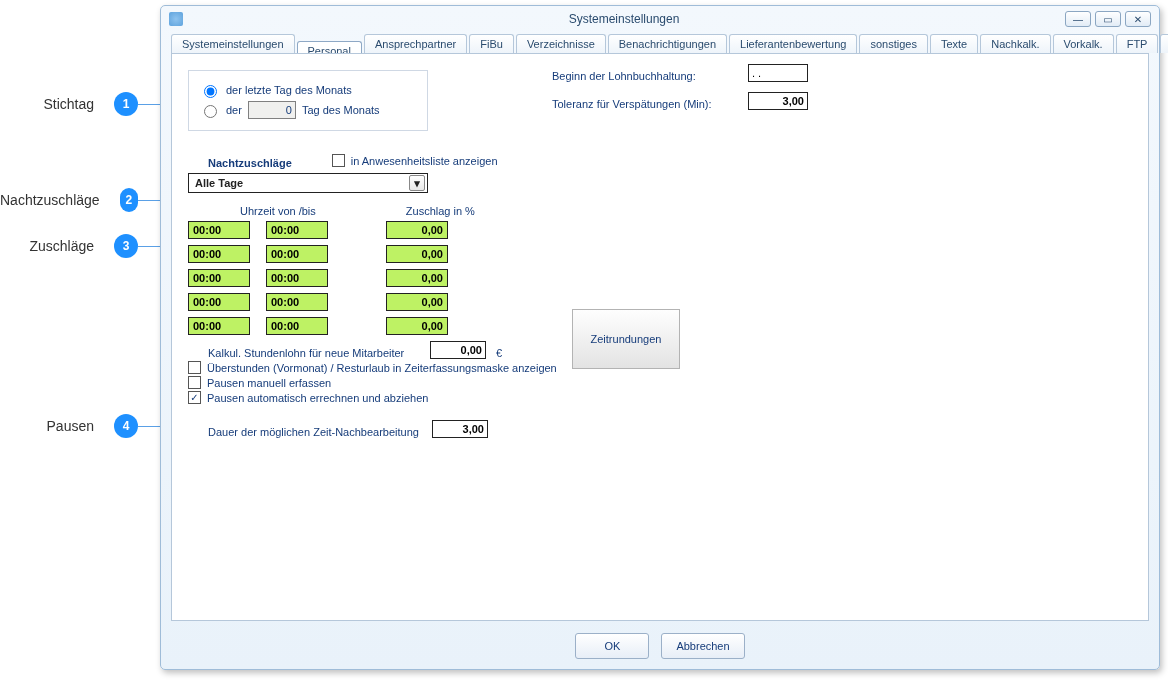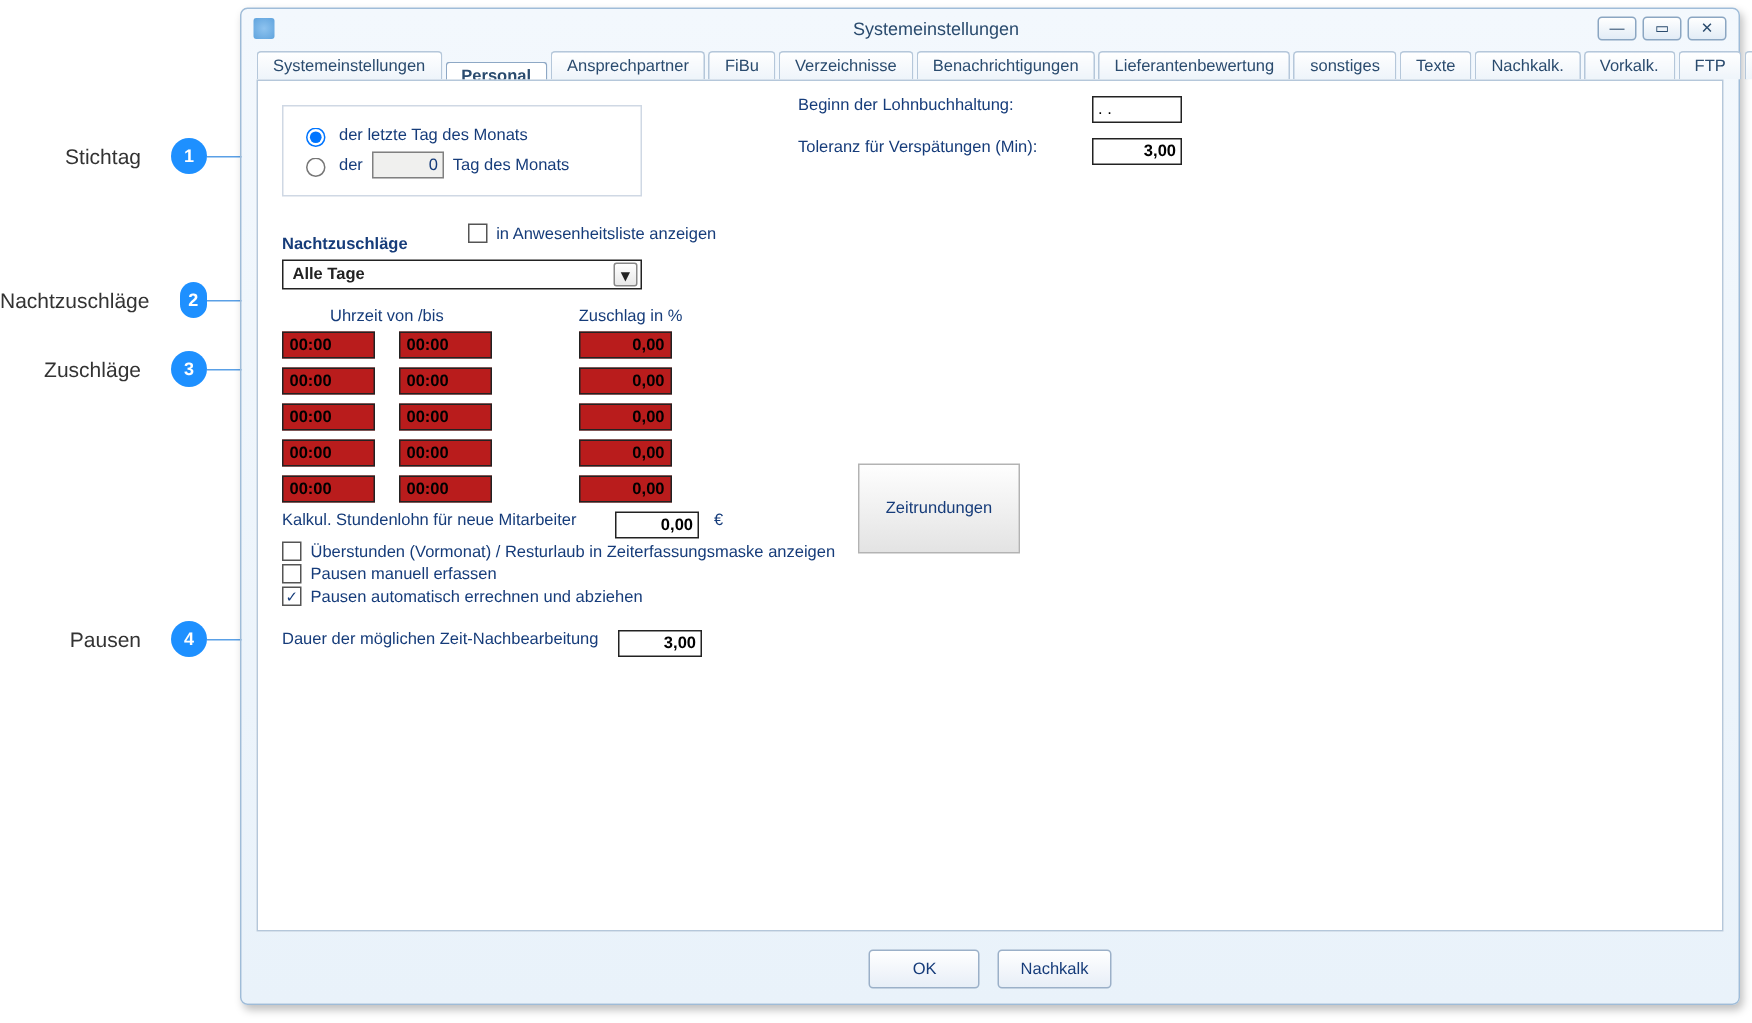--- a/index.html
+++ b/index.html
@@ -17,37 +17,37 @@
   }
   .titlebar { height:26px; display:flex; align-items:center; padding:0 8px; color:#2a4b6e; }
   .titlebar .title { flex:1; text-align:center; font-size:12px; color:#2a4b6e; }
   .winbtns { display:flex; gap:4px; }
   .winbtn { width:26px; height:16px; border:1px solid #8ba6c2; border-radius:3px;
     background:linear-gradient(#fff,#e2ecf6); display:flex; align-items:center; justify-content:center;
     color:#2a4b6e; font-size:10px; cursor:pointer; }
   .tabs { display:flex; gap:2px; padding:2px 10px 0 10px; }
   .tab { border:1px solid #b5c7da; border-bottom:none; background:linear-gradient(#fff,#eef4fa);
     padding:3px 10px; font-size:11px; color:#2a4b6e; border-radius:3px 3px 0 0; cursor:pointer; }
-  .tab.active { background:#fff; font-weight:bold; border-color:#8ea8c5; position:relative; top:7px; }
+  .tab.active { background:#fff; font-weight:normal; border-color:#8ea8c5; position:relative; top:7px; }
   .tabbody { margin:0 10px 6px 10px; border:1px solid #b5c7da; background:#fff; flex:1; position:relative; padding:10px 16px; }
   .lbl { color:#163c7a; }
   .group { border:1px solid #cfd8e4; padding:8px 10px; width:240px; }
   .radio-row { display:flex; align-items:center; gap:6px; margin:3px 0; color:#163c7a; }
   input[type=text].num { width:48px; height:18px; text-align:right; padding:0 3px;
     border:1px solid #808080; background:#f0f0ee; color:#163c7a; font-size:11px; }
   input[type=text].numw { width:56px; height:18px; text-align:right; padding:0 3px;
     border:1px solid #222; background:#fff; font-weight:bold; font-size:11px; }
-  .row { display:flex; align-items:flex-start; gap:6px; }
+  .row { display:flex; align-items:flex-end; gap:6px;margin-left:20px; }
   .section-h { color:#163c7a; font-weight:bold; margin-top:10px; }
   .selectbox { width:240px; height:20px; border:1px solid #222; background:#fff; display:flex;
     align-items:center; justify-content:space-between; padding:0 2px 0 6px; font-weight:bold; }
   .selectbox .dd { width:16px; height:16px; border:1px solid #888; border-radius:2px;
     display:flex; align-items:center; justify-content:center; background:linear-gradient(#fff,#e8e8e8); }
   .grid { display:grid; grid-template-columns:66px 66px 30px 66px; gap:6px 12px; align-items:center; }
-  .grid input { width:62px; height:18px; border:1px solid #222; background:#b91c1c; font-weight:bold;
+  .grid input { width:62px; height:18px; border:1px solid #222; background:#bef264; font-weight:bold;
     text-align:left; padding:0 4px; font-size:11px; }
   .grid input.rnum { text-align:right; }
   .chk-row { display:flex; align-items:center; gap:6px; color:#163c7a; margin:2px 0; }
   .chk { width:13px; height:13px; border:1px solid #555; background:#fff; display:inline-flex;
     align-items:center; justify-content:center; font-size:10px; color:#163c7a; }
   .bigbtn { position:absolute; left:400px; top:255px; width:108px; height:60px;
     border:1px solid #b3b3b3; background:linear-gradient(#fefefe,#e3e3e3);
     display:flex; align-items:center; justify-content:center; color:#163c7a; cursor:pointer; }
   .bottom-bar { display:flex; justify-content:center; gap:12px; padding:6px 0 10px 0; }
   .btn { min-width:74px; height:26px; border:1px solid #9bb0c8; border-radius:3px;
@@ -216,16 +216,16 @@
       </div>
 
       <div class="bigbtn">
         <span>Zeitrundungen</span>
       </div>
 
     </div>
 
     <div class="bottom-bar">
       <div class="btn">OK</div>
-      <div class="btn">Nachkalk</div>
+      <div class="btn">Abbrechen</div>
     </div>
   </div>
 </div>
 
 </body></html>

